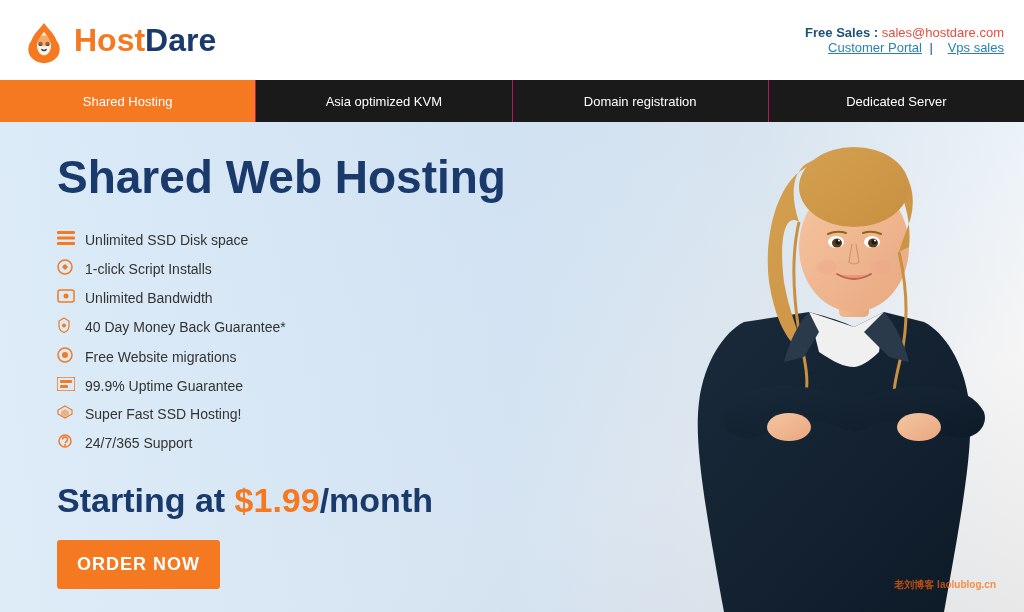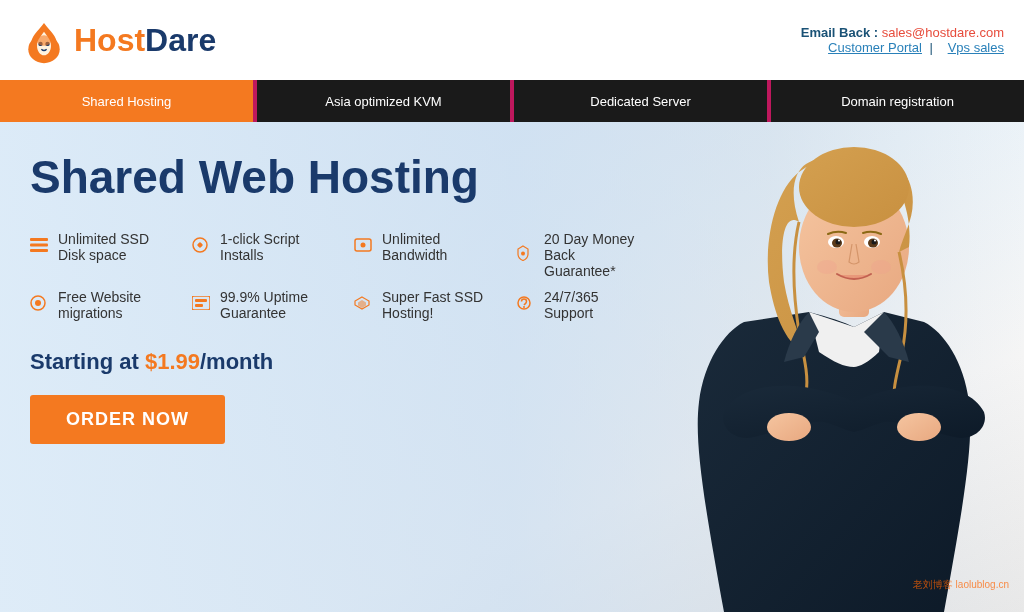--- a/index.html
+++ b/index.html
@@ -59,21 +59,21 @@
       height: 42px;
     }
     .nav-item {
       flex: 1;
       display: flex;
       align-items: center;
       justify-content: center;
       color: #fff;
       font-size: 13px;
       cursor: pointer;
-      border-right: 4px solid #be185d;
+      border-right: 1px solid #be185d;
       padding: 0 8px;
       text-align: center;
       transition: background 0.2s;
     }
     .nav-item.active { background: #f47920; }
     .nav-item:last-child { border-right: none; }
 
     
     .hero {
       position: relative;
@@ -85,65 +85,66 @@
       position: absolute;
       top: 0; left: 0; right: 0; bottom: 0;
       background: linear-gradient(160deg, #dce9f5 0%, #eaf2f8 40%, #f5f5f5 70%, #e8e8e8 100%);
     }
 
     .hero-content {
       position: relative;
       z-index: 2;
       padding: 30px 30px 20px 30px;
       max-width: 680px;
+      margin-left: 27px;
     }
     .hero-title {
       font-size: 46px;
       font-weight: 900;
       color: #1a3a6b;
       margin-bottom: 28px;
       line-height: 1.1;
     }
 
     .features-grid {
       display: grid;
-      grid-template-columns: 1fr 1fr 1fr 1fr;
+      grid-template-columns: 1fr;
       gap: 10px 28px;
       margin-bottom: 28px;
     }
     .feature-item {
       display: flex;
       align-items: center;
       gap: 8px;
       font-size: 14px;
       color: #333;
       font-weight: 500;
     }
     .feature-icon {
       color: #f47920;
       font-size: 16px;
       min-width: 20px;
     }
 
     .pricing {
-      font-size: 22px;
+      font-size: 34px;
       color: #1a3a6b;
       font-weight: 600;
       margin-bottom: 20px;
     }
     .pricing-price {
       color: #f47920;
       font-weight: 800;
     }
 
     .order-btn {
       background: #f47920;
       color: #fff;
       border: none;
-      padding: 14px 36px;
+      padding: 14px 20px;
       font-size: 18px;
       font-weight: 800;
       cursor: pointer;
       border-radius: 3px;
       text-transform: uppercase;
       letter-spacing: 1px;
     }
 
     
     .hero-woman {
@@ -153,25 +154,25 @@
       width: 380px;
       height: 490px;
       z-index: 1;
       overflow: hidden;
     }
 
     
     .watermark {
       position: absolute;
       bottom: 20px;
-      right: 15px;
+      right: 28px;
       z-index: 10;
       font-size: 10px;
       color: rgba(255,100,0,0.7);
-      font-weight: normal;
+      font-weight: bold;
     }
   </style>
 </head>
 <body>
 
 <header class="header">
   <div class="logo">
 
     <svg class="logo-flame" viewBox="0 0 50 55" xmlns="http://www.w3.org/2000/svg">
 
@@ -183,36 +184,36 @@
       <circle cx="29" cy="32" r="2.5" fill="#1a3a6b"></circle>
       <path d="M22 38 Q25 41 28 38" stroke="#1a3a6b" stroke-width="1.5" fill="none"></path>
       <ellipse cx="25" cy="28" rx="8" ry="6" fill="#f47920" opacity="0.6"></ellipse>
     </svg>
     <div>
       <span class="logo-host" style="font-size:32px;font-weight:900;color:#f47920;">Host</span><span class="logo-dare" style="font-size:32px;font-weight:900;color:#1a3a6b;">Dare</span>
     </div>
   </div>
   <div class="header-contact">
     <div class="email-line">
-      <span>Email Back :</span>
+      <span>Free Sales :</span>
       <span class="email-addr" style="cursor:pointer;">sales@hostdare.com</span>
     </div>
     <div class="portal-line">
       <a class="portal-link" href="#">Customer Portal</a>
       <span style="margin:0 4px;">|</span>
       <a class="portal-link" href="#">Vps sales</a>
     </div>
   </div>
 </header>
 
 <nav class="nav">
   <div class="nav-item active">Shared Hosting</div>
   <div class="nav-item">Asia optimized KVM</div>
+  <div class="nav-item">Domain registration</div>
   <div class="nav-item">Dedicated Server</div>
-  <div class="nav-item">Domain registration</div>
 </nav>
 
 <section class="hero">
   <div class="hero-bg-blur"></div>
 
   <div style="position:absolute;top:0;left:0;right:0;bottom:0;z-index:0;background:linear-gradient(to right, rgba(220,235,248,0.9) 0%, rgba(200,220,240,0.7) 50%, rgba(180,200,220,0.3) 75%, transparent 100%);"></div>
 
   <div class="hero-woman">
     <svg viewBox="0 0 380 490" xmlns="http://www.w3.org/2000/svg" style="width:380px;height:490px;">
 
@@ -320,21 +321,21 @@
         </div>
       </div>
       <div>
         <div class="feature-item">
           <span class="feature-icon">
             <svg width="14" height="16" viewBox="0 0 14 16" fill="#f47920">
                 <path d="M7 1 L12 4 L12 9 C12 12, 9.5 14.5, 7 15.5 C4.5 14.5, 2 12, 2 9 L2 4 Z" stroke="#f47920" stroke-width="1.2" fill="none"></path>
                 <circle cx="7" cy="8.5" r="2" fill="#f47920"></circle>
               </svg>
           </span>
-          <span>20 Day Money Back Guarantee*</span>
+          <span>40 Day Money Back Guarantee*</span>
         </div>
       </div>
       <div>
         <div class="feature-item">
           <span class="feature-icon">
             <svg width="16" height="16" viewBox="0 0 16 16" fill="#f47920">
                 <circle cx="8" cy="8" r="7" stroke="#f47920" stroke-width="1.5" fill="none"></circle>
                 <circle cx="8" cy="8" r="3" fill="#f47920"></circle>
               </svg>
           </span>

